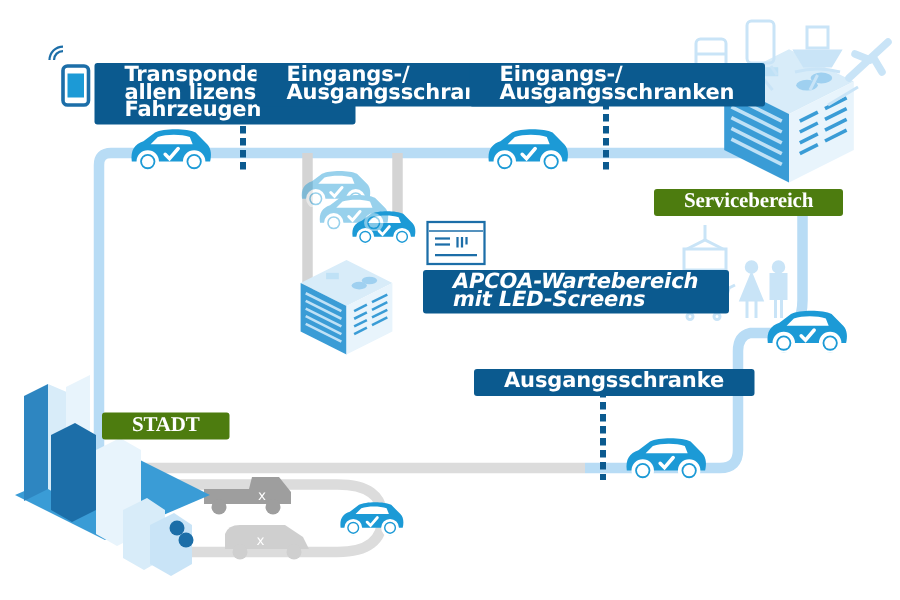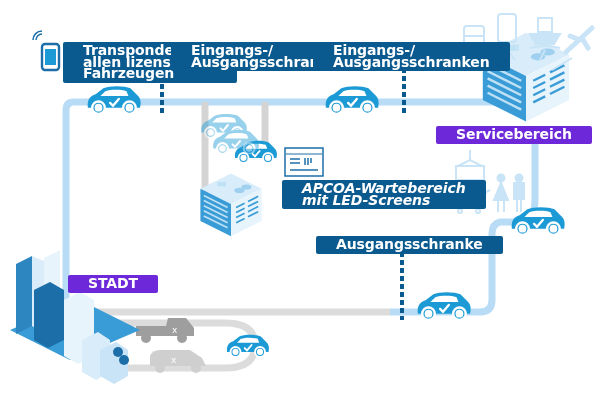--- a/index.html
+++ b/index.html
@@ -4,21 +4,21 @@
 <style>
   html, body { margin: 0; padding: 0; background: #ffffff; }
   body { width: 600px; height: 400px; position: relative; overflow: hidden; font-family: "DejaVu Sans", sans-serif; }
   svg.stage { position: absolute; left: 0; top: 0; width: 600px; height: 400px; }
   .label {
     position: absolute; background: #0b5a8f; color: #ffffff;
     font-family: "DejaVu Sans", sans-serif; font-weight: bold;
     font-size: 14px; line-height: 11.5px; padding: 3px 20px; border-radius: 2px;
     letter-spacing: -0.1px; white-space: pre-line;
   }
-  .label.grey { background: #6d28d9; }
+  .label.grey { background: #4d7c0f; font-family: Liberation Serif, serif; }
 </style>
 </head>
 <body>
 
 <svg class="stage" viewBox="0 0 600 400">
   <defs>
     <symbol id="car" viewBox="0 0 60 30">
       <path d="M4 24 C3 16 6 12 12 10 L20 4 C26 1 42 1 48 4 L56 12 C59 15 59 20 58 24 Z" fill="#1c9ad6"></path>
       <path d="M22 7 L17 12 L46 12 L44 7 C38 5 28 5 22 7 Z" fill="#ffffff"></path>
       <circle cx="15" cy="24" r="6.5" fill="#1c9ad6" stroke="#ffffff" stroke-width="2.5"></circle>
@@ -192,14 +192,14 @@
 <div class="label" style="left:63px; top:42px;">Transponder in
 allen lizensierten
 Fahrzeugen</div>
 <div class="label" style="left:171px; top:42px;">Eingangs-/
 Ausgangsschranken</div>
 <div class="label" style="left:313px; top:42px;">Eingangs-/
 Ausgangsschranken</div>
 <div class="label" style="left:282px; top:180px;font-style:italic;">APCOA-Wartebereich
 mit LED-Screens</div>
 <div class="label grey" style="left:436px; top:126px;">Servicebereich</div>
-<div class="label" style="left:316px; top:236px;">Ausgangsschranke</div>
+<div class="label" style="left:316px; top:246px;">Ausgangsschranke</div>
 <div class="label grey" style="left:68px; top:275px;">STADT</div>
 
 </body></html>

